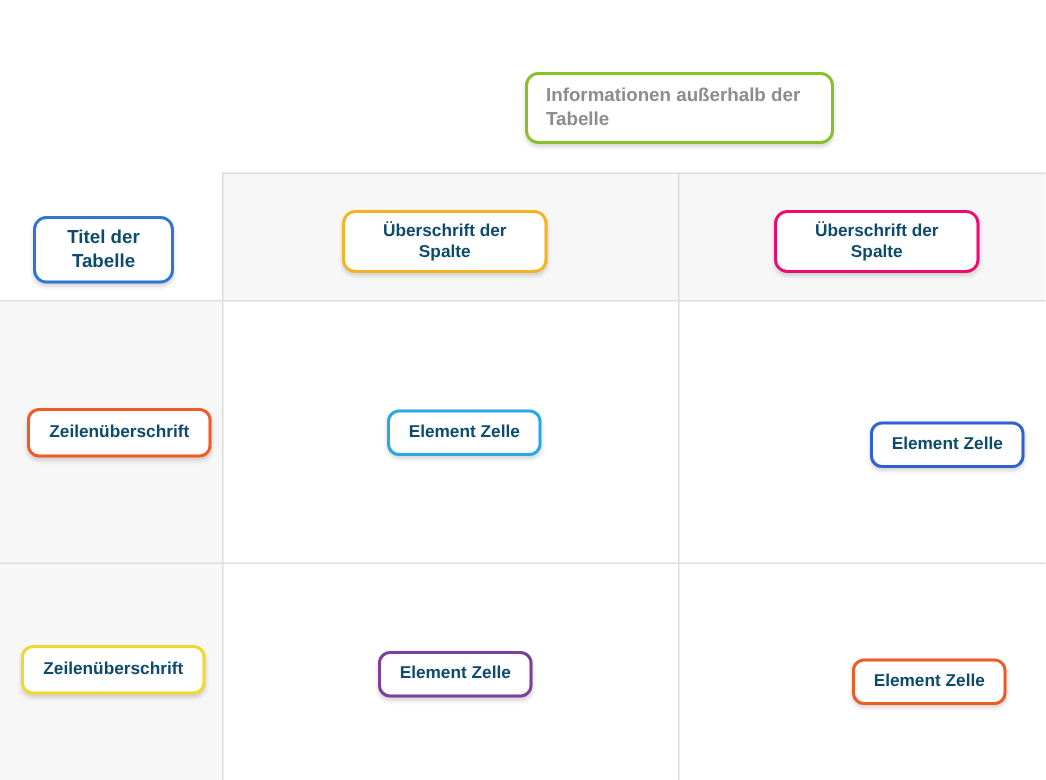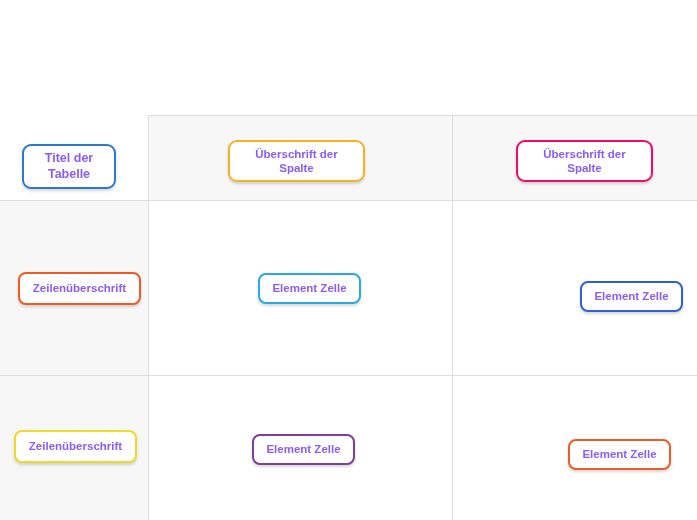--- a/index.html
+++ b/index.html
@@ -23,21 +23,21 @@
   }
 
   
   .box {
     position: absolute;
     box-sizing: border-box;
     background: #ffffff;
     border-style: solid;
     border-width: 2px;
     border-radius: 8px;
-    color: #8b5cf6;
+    color: #0c4a6e;
     font-weight: bold;
     display: flex;
     align-items: center;
     justify-content: center;
     text-align: center;
     line-height: 1.25;
     box-shadow: 0 2px 3px rgba(0,0,0,0.16);
     white-space: pre-line;
     user-select: none;
   }
@@ -165,20 +165,21 @@
   <div class="grid-line h-line" style="left:148px; top:115px; width:549px;"></div>
 
   <div class="grid-line h-line" style="left:0px; top:200px; width:697px;"></div>
 
   <div class="grid-line h-line" style="left:0px; top:375px; width:697px;"></div>
 
   <div class="grid-line v-line" style="left:148px; top:115px; height:405px;"></div>
 
   <div class="grid-line v-line" style="left:452px; top:115px; height:405px;"></div>
 
+  <div class="box" id="outside-info">Informationen außerhalb der Tabelle</div>
 
   <div class="box" id="table-title">Titel der
 Tabelle</div>
 
   <div class="box" id="col-head-1">Überschrift der
 Spalte</div>
 
   <div class="box" id="col-head-2">Überschrift der
 Spalte</div>
 

